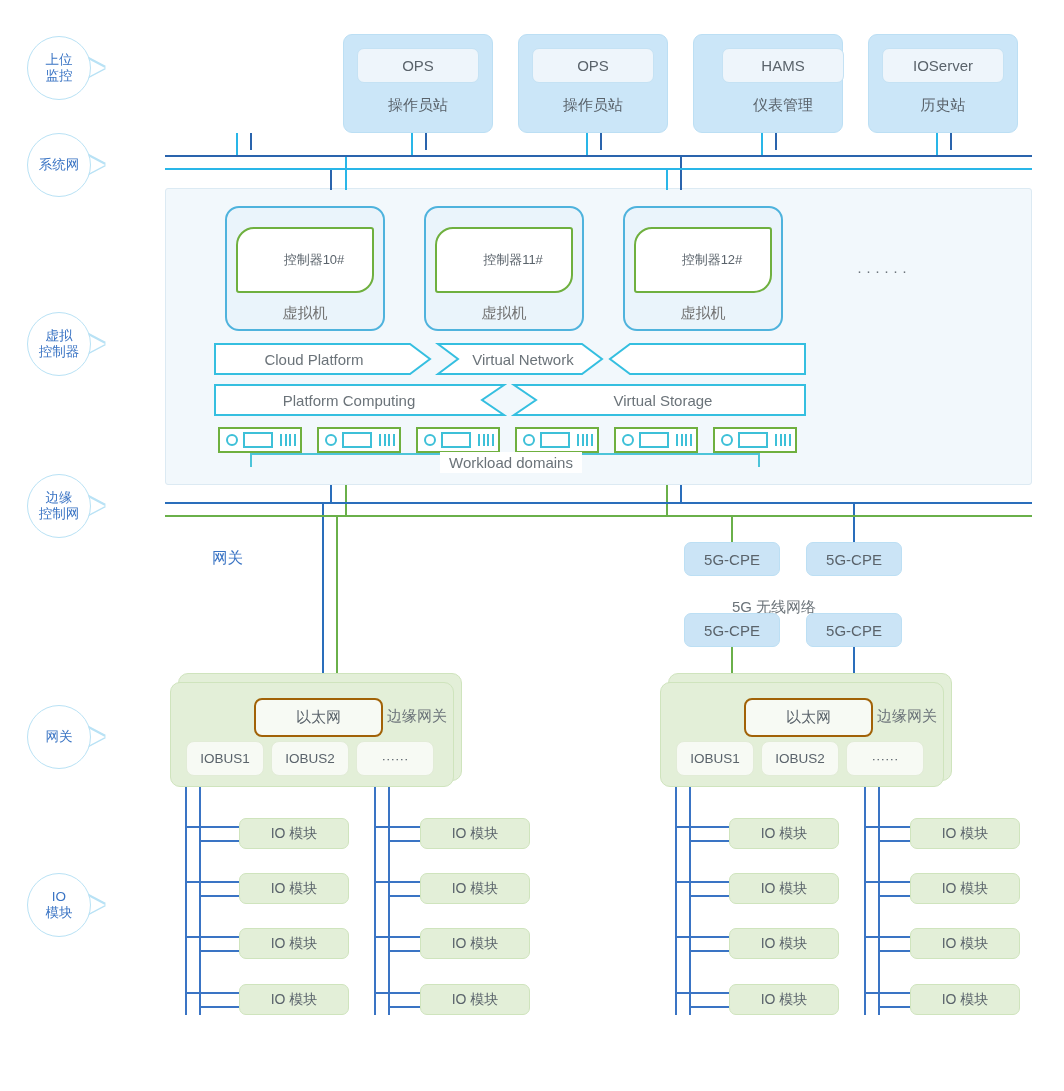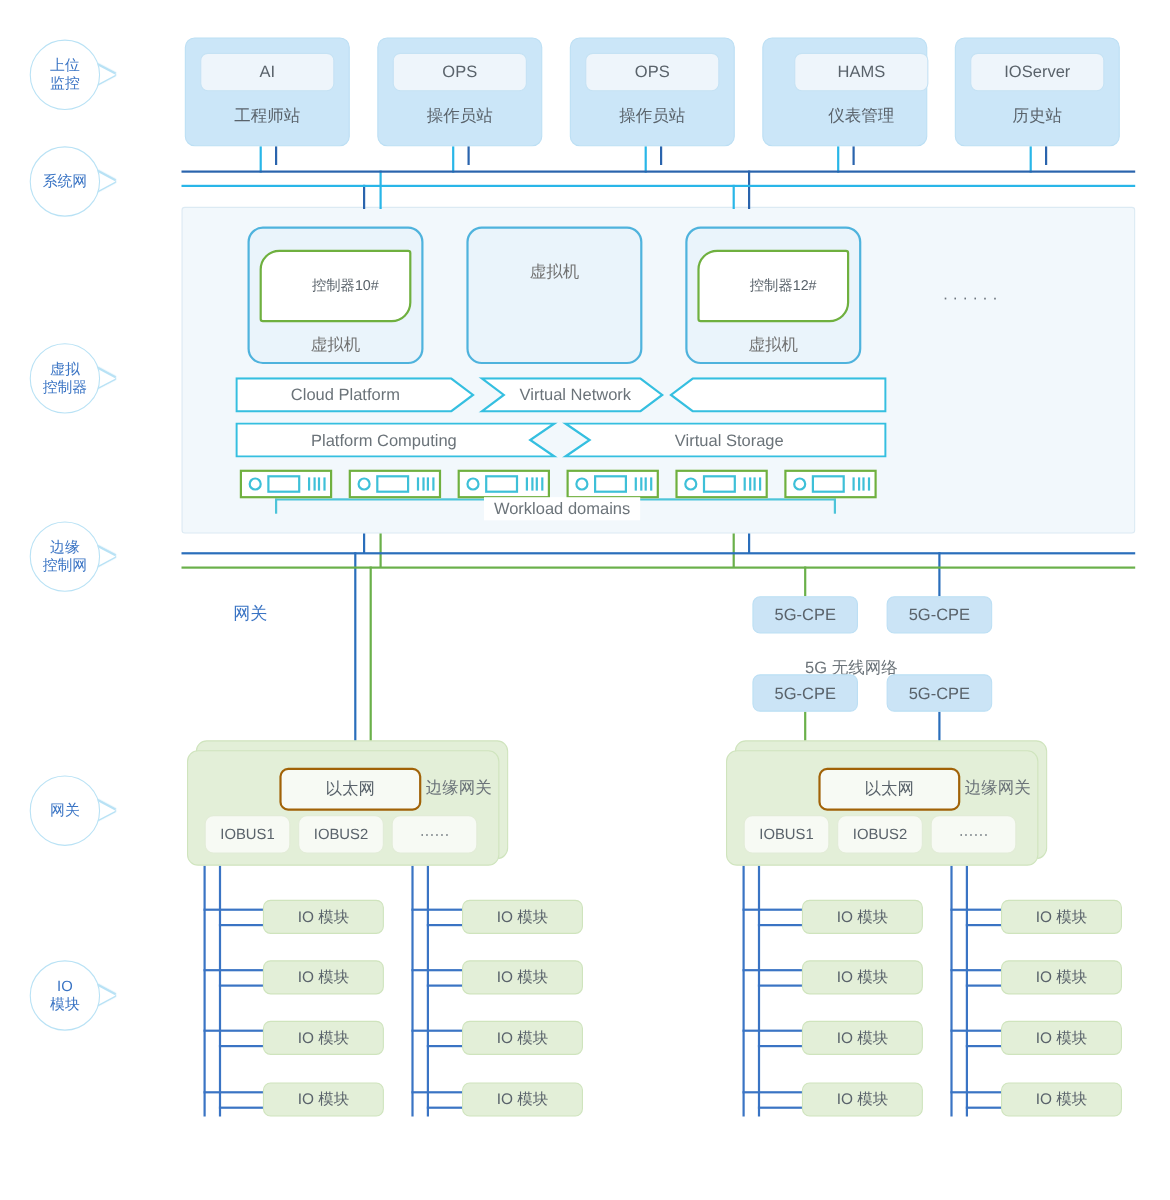--- a/index.html
+++ b/index.html
@@ -159,24 +159,20 @@
     <span class="ctext">网关</span>
   </div>
   <div class="abs calloutTail" style="left:88px;top:728px;"></div>
 
   <div class="abs callout" style="left:27px;top:873px;">
     <span class="ctext">IO
 模块</span>
   </div>
   <div class="abs calloutTail" style="left:88px;top:896px;"></div>
 
-  <div class="abs station" style="left:168px;top:34px;">
-    <div class="inner">AI</div>
-    <div class="caption">工程师站</div>
-  </div>
   <div class="abs station" style="left:343px;top:34px;">
     <div class="inner">OPS</div>
     <div class="caption">操作员站</div>
   </div>
   <div class="abs station" style="left:518px;top:34px;">
     <div class="inner">OPS</div>
     <div class="caption">操作员站</div>
   </div>
   <div class="abs station" style="left:693px;top:34px;padding-left:30px;">
     <div class="inner">HAMS</div>
@@ -206,20 +202,21 @@
   <div class="abs vline" style="left:666px;top:168px;height:22px;background:#29b6e8;"></div>
   <div class="abs vline" style="left:680px;top:155px;height:35px;background:#2a64ad;"></div>
 
   <div class="abs vcpanel" style="left:165px;top:188px;width:867px;height:297px;"></div>
 
   <div class="abs vmbox" style="left:225px;top:206px;">
     <div class="ctl">控制器10#</div>
     <div class="vmcap">虚拟机</div>
   </div>
   <div class="abs vmbox" style="left:424px;top:206px;">
+    <div class="ctl">控制器11#</div>
     <div class="vmcap">虚拟机</div>
   </div>
   <div class="abs vmbox" style="left:623px;top:206px;">
     <div class="ctl">控制器12#</div>
     <div class="vmcap">虚拟机</div>
   </div>
   <div class="abs dots6" style="left:857px;top:262px;">······</div>
 
   <svg class="abs chev" style="left:214px;top:343px;" width="592" height="32">
     <path d="M1,1 H196 L216,16 L196,31 H1 Z" fill="#ffffff" stroke="#35bfe0" stroke-width="2"></path>

